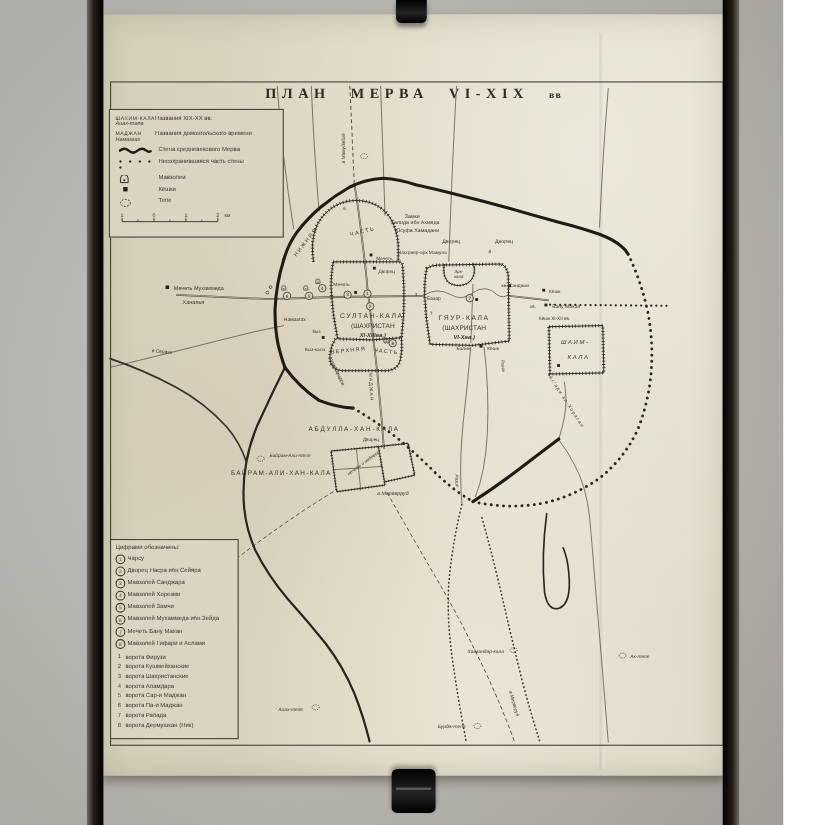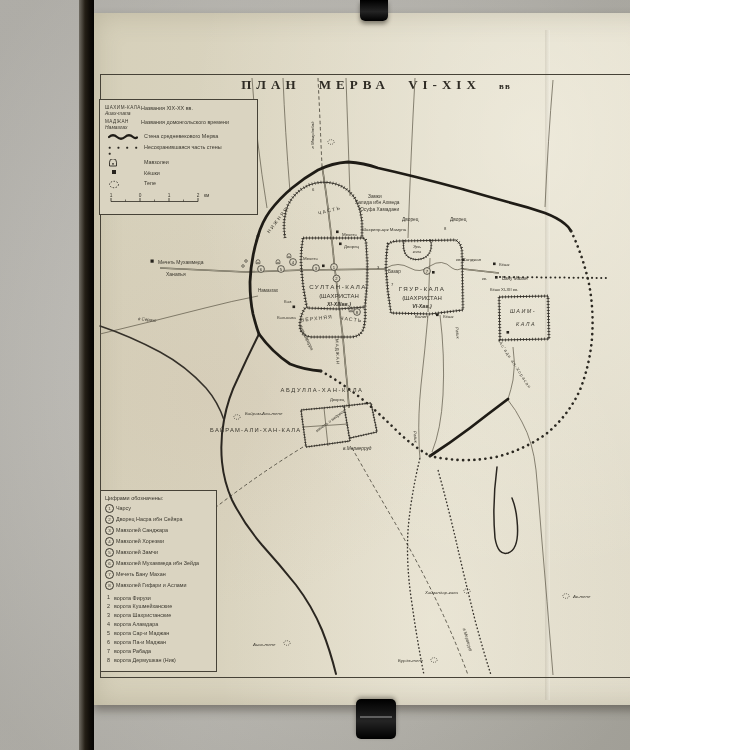--- a/index.html
+++ b/index.html
@@ -1,16 +1,16 @@
 <!DOCTYPE html>
 <html><head>
 <meta charset="utf-8">
 <style>
   html,body{margin:0;padding:0;}
-  .photo{position:relative;width:630px;height:750px;overflow:hidden;
+  .photo{position:relative;width:712px;height:750px;overflow:hidden;
     background:
       radial-gradient(ellipse at 50% 50%, rgba(255,255,255,0.08), rgba(90,88,80,0.25) 95%),
       linear-gradient(115deg,#cbc9c4,#c6c4be 55%,#b9b7af);
     font-family:"Liberation Sans",sans-serif;}
   .frame-strip{position:absolute;top:0;bottom:0;width:15px;z-index:6;}
   .frame-left{left:79px;background:linear-gradient(to right,#716d64,#241f16 40%,#0e0b07 75%,#050403);}
   .frame-right{left:657px;background:linear-gradient(to left,#716d64,#241f16 40%,#0e0b07 75%,#050403);}
   .paper{position:absolute;left:93px;top:13px;width:566px;height:692px;z-index:2;
     background:
       radial-gradient(ellipse at 20% 55%, rgba(190,160,140,0.10), transparent 40%),

